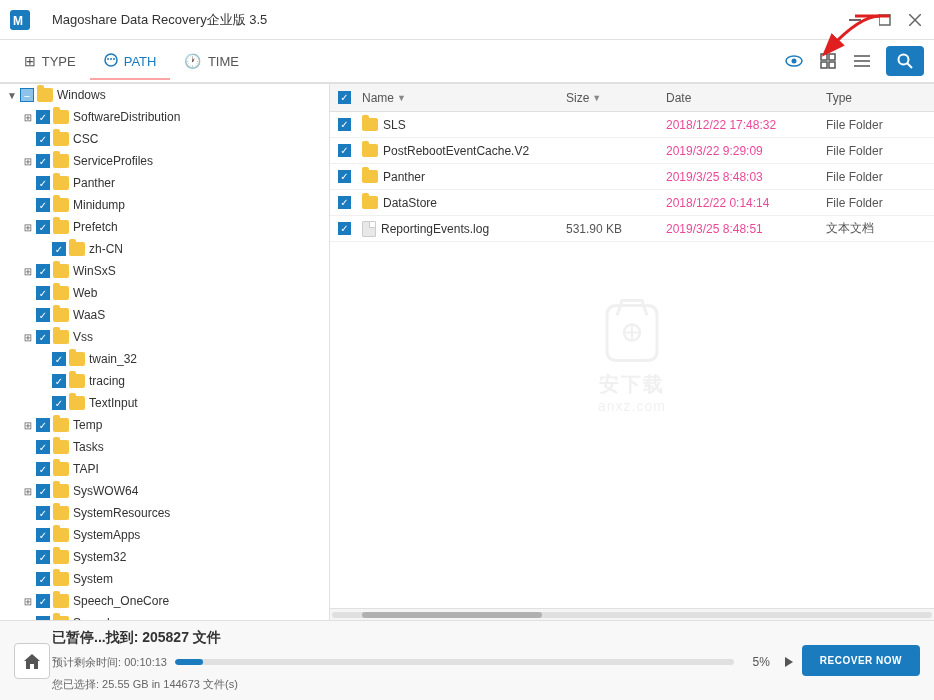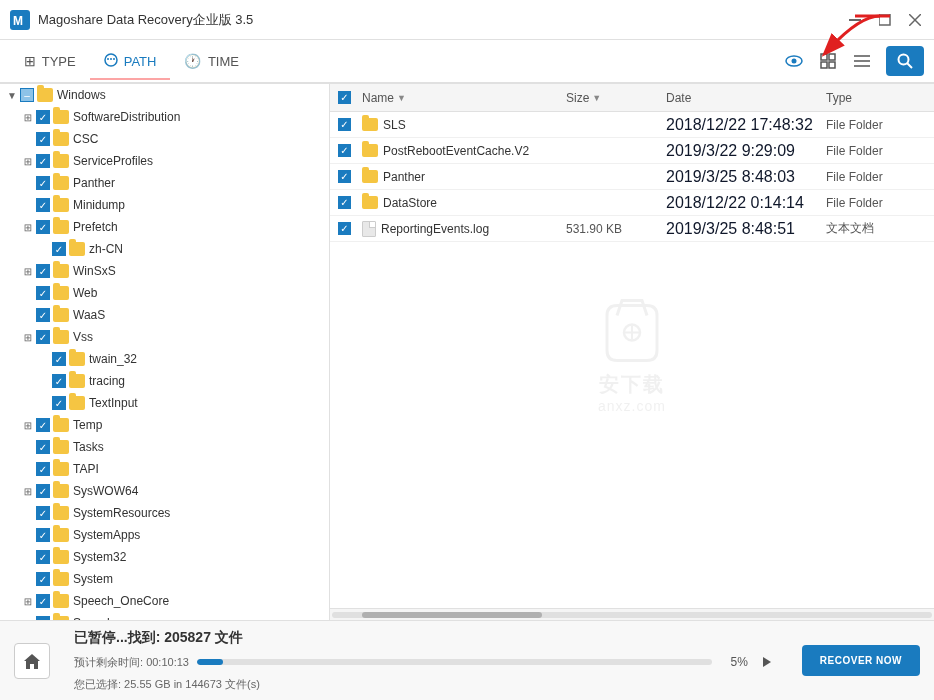--- a/index.html
+++ b/index.html
@@ -26,20 +26,21 @@
     }
     #titlebar .app-logo {
       width: 20px;
       height: 20px;
       margin-right: 8px;
     }
     #titlebar .app-title {
       font-size: 13px;
       color: #333;
       flex: 1;
+      margin-left: 14px;
     }
     .window-controls {
       display: flex;
       gap: 12px;
       align-items: center;
     }
     .window-ctrl {
       width: 18px;
       height: 18px;
       display: flex;
@@ -316,22 +317,22 @@
       white-space: nowrap;
     }
     .file-size-text {
       width: 100px;
       font-size: 12px;
       color: #555;
       flex-shrink: 0;
     }
     .file-date-text {
       width: 160px;
-      font-size: 16px;
-      color: #0f172a;
+      font-size: 12px;
+      color: #ec4899;
       flex-shrink: 0;
     }
     .file-type-text {
       width: 100px;
       font-size: 12px;
       color: #555;
       flex-shrink: 0;
     }
 
     
@@ -379,21 +380,21 @@
     }
 
     
     #statusbar {
       background: #f8f8f8;
       border-top: 1px solid #e0e0e0;
       height: 80px;
       display: flex;
       align-items: center;
       padding: 2px 14px;
-      gap: 24px;
+      gap: 2px;
       flex-shrink: 0;
     }
     .status-home-btn {
       width: 36px;
       height: 36px;
       border: 1px solid #ccc;
       border-radius: 4px;
       display: flex;
       align-items: center;
       justify-content: center;

